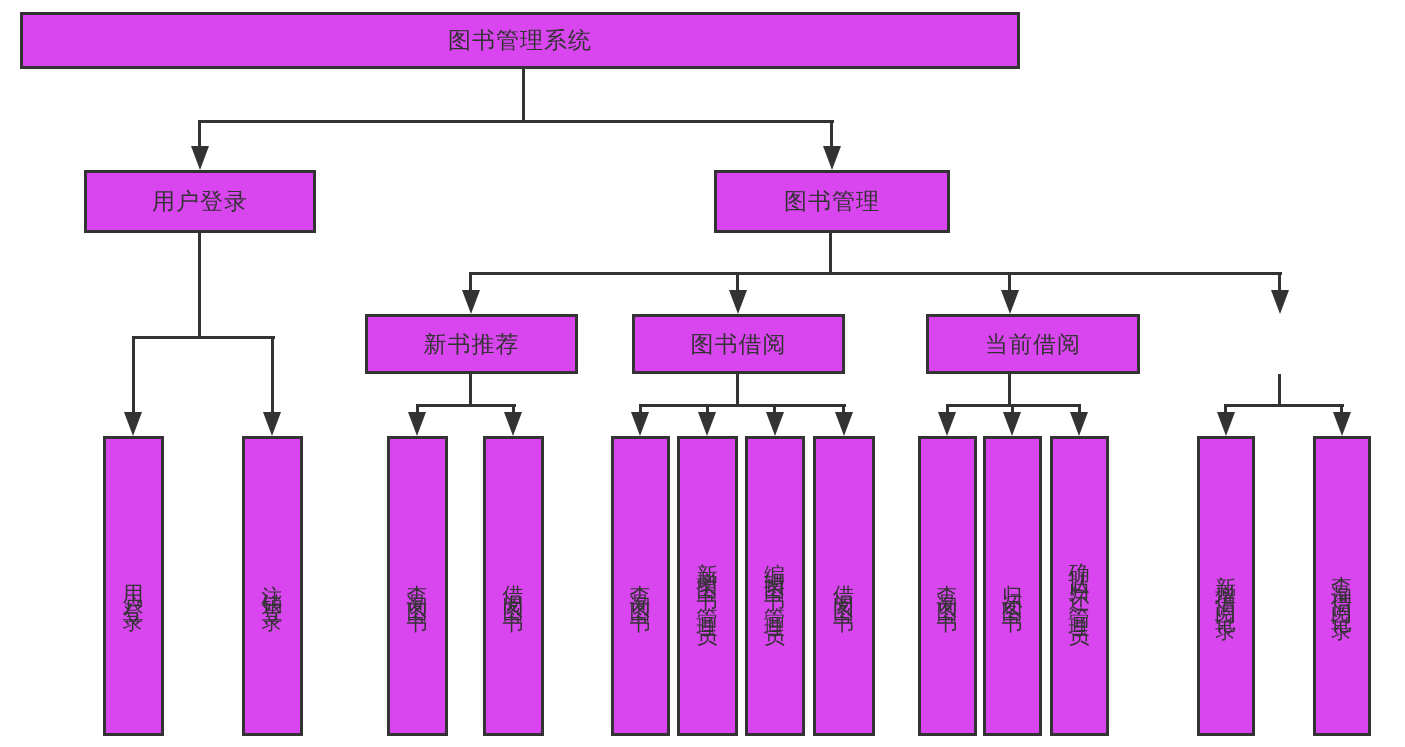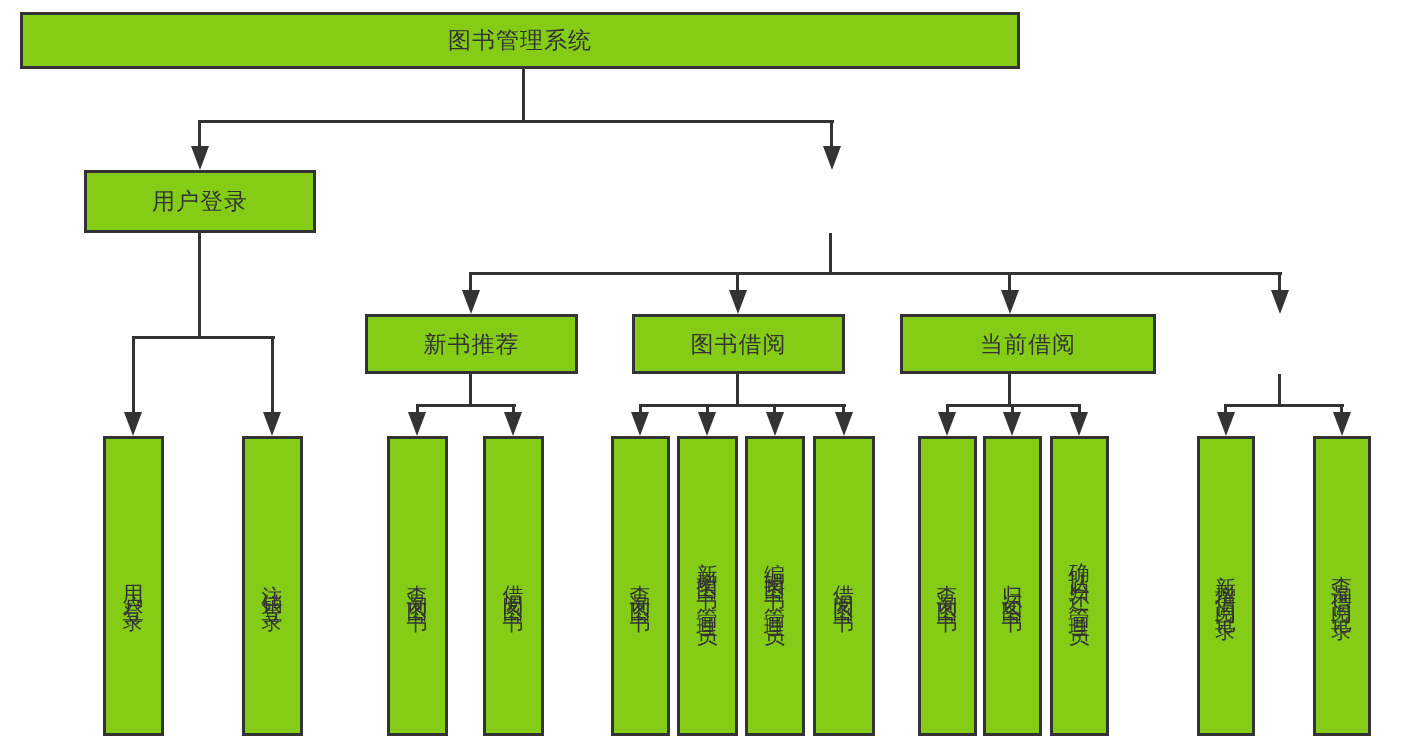--- a/index.html
+++ b/index.html
@@ -7,21 +7,21 @@
     position:relative;
     width:1405px;height:747px;
     background:var(--background,#ffffff);
     font-family:"Liberation Sans","DejaVu Sans",sans-serif;
     overflow:hidden;
   }
   .box{
     position:absolute;
     box-sizing:border-box;
     border:3px solid var(--line,#333333);
-    background:#84cc16;
+    background:#d946ef;
     display:flex;align-items:center;justify-content:center;
     color:var(--text,#333333);
   }
   .h-label{font-size:23px;letter-spacing:1px;white-space:nowrap;}
   .v-label{
     writing-mode:vertical-rl;
     text-orientation:mixed;
     font-size:21px;
     letter-spacing:9px;
     line-height:1;
@@ -51,28 +51,31 @@
 
 <div class="stage">
 
   <div class="box" style="left:20px;top:12px;width:1000px;height:57px">
     <span class="h-label">图书管理系统</span>
   </div>
 
   <div class="box" style="left:84px;top:170px;width:232px;height:63px">
     <span class="h-label">用户登录</span>
   </div>
+  <div class="box" style="left:714px;top:170px;width:236px;height:63px">
+    <span class="h-label">图书管理</span>
+  </div>
 
   <div class="box" style="left:365px;top:314px;width:213px;height:60px">
     <span class="h-label">新书推荐</span>
   </div>
   <div class="box" style="left:632px;top:314px;width:213px;height:60px">
     <span class="h-label">图书借阅</span>
   </div>
-  <div class="box" style="left:900px;top:314px;width:256px;height:60px">
+  <div class="box" style="left:926px;top:314px;width:214px;height:60px">
     <span class="h-label">当前借阅</span>
   </div>
 
   <div class="box" style="left:103px;top:436px;width:61px;height:300px">
     <span class="v-label">用户登录</span>
   </div>
   <div class="box" style="left:242px;top:436px;width:61px;height:300px">
     <span class="v-label">注销登录</span>
   </div>
 

